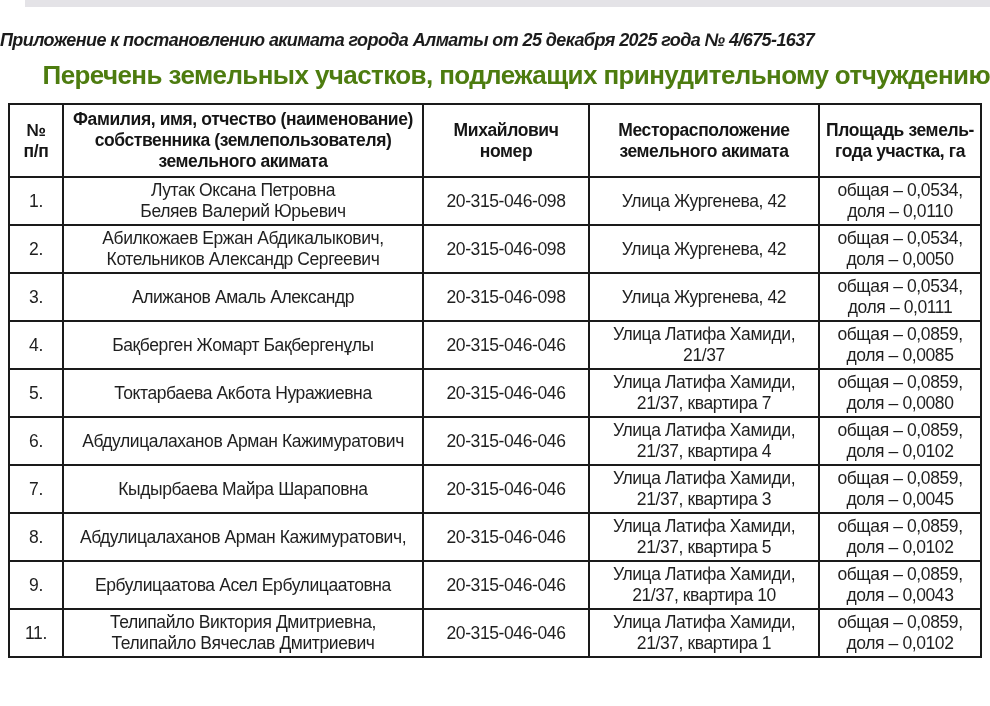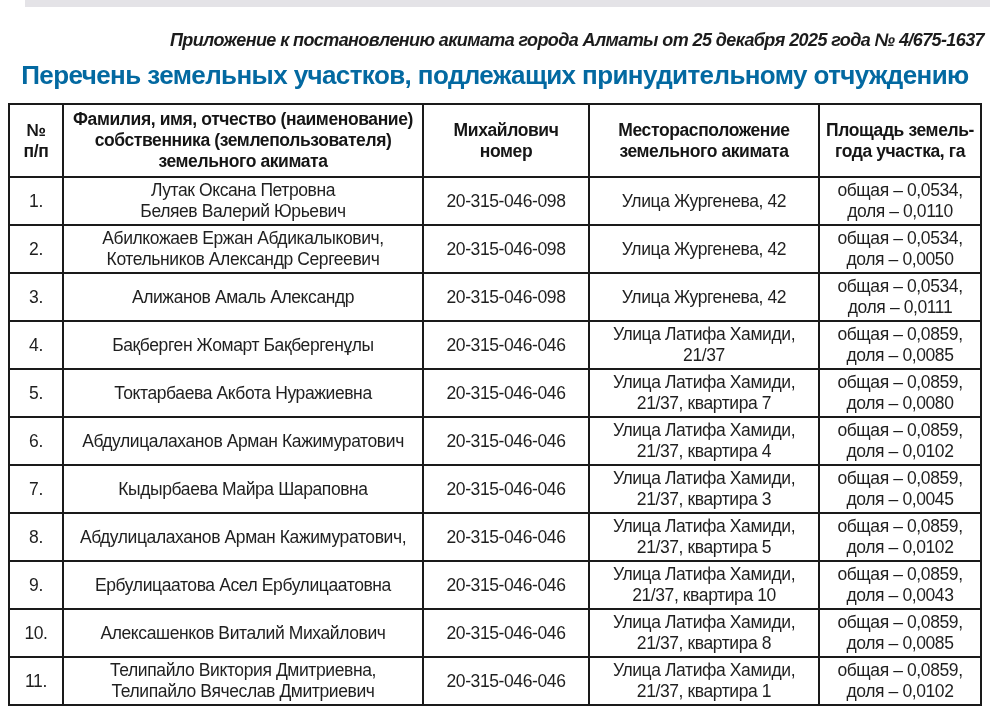--- a/index.html
+++ b/index.html
@@ -18,37 +18,35 @@
   .top-edge-bar {
     position: absolute;
     left: 25px;
     top: 0;
     width: 965px;
     height: 7px;
     background: #e4e3e7;
   }
   .appendix-note {
     margin: 29px 6px 0 0;
-    text-align: right;
     font-style: italic;
     font-weight: 600;
     font-size: 18px;
     line-height: 22px;
     letter-spacing: -0.6px;
     color: #1c1c1c;
-    padding-left: 8px;
   }
   .page-title {
     margin: 9px 0 0 0;
-    text-align: center;
+    text-align: right;
     font-size: 26px;
     line-height: 31px;
     font-weight: 700;
     letter-spacing: -0.6px;
-    color: #0369a1;
+    color: #4d7c0f;
   }
   table.land-table {
     border-collapse: collapse;
     table-layout: fixed;
     margin: 12px 0 0 8px;
     width: 974px;
   }
   .land-table th,
   .land-table td {
     border: 2px solid #1a1a1a;
@@ -182,29 +180,20 @@
       <tr>
         <td>9.</td>
         <td>Ербулицаатова Асел Ербулицаатовна</td>
         <td>20-315-046-046</td>
         <td>Улица Латифа Хамиди,
 21/37, квартира 10</td>
         <td>общая – 0,0859,
 доля – 0,0043</td>
       </tr>
       <tr>
-        <td>10.</td>
-        <td>Алексашенков Виталий Михайлович</td>
-        <td>20-315-046-046</td>
-        <td>Улица Латифа Хамиди,
-21/37, квартира 8</td>
-        <td>общая – 0,0859,
-доля – 0,0085</td>
-      </tr>
-      <tr>
         <td>11.</td>
         <td>Телипайло Виктория Дмитриевна,
 Телипайло Вячеслав Дмитриевич</td>
         <td>20-315-046-046</td>
         <td>Улица Латифа Хамиди,
 21/37, квартира 1</td>
         <td>общая – 0,0859,
 доля – 0,0102</td>
       </tr>
     </tbody>

